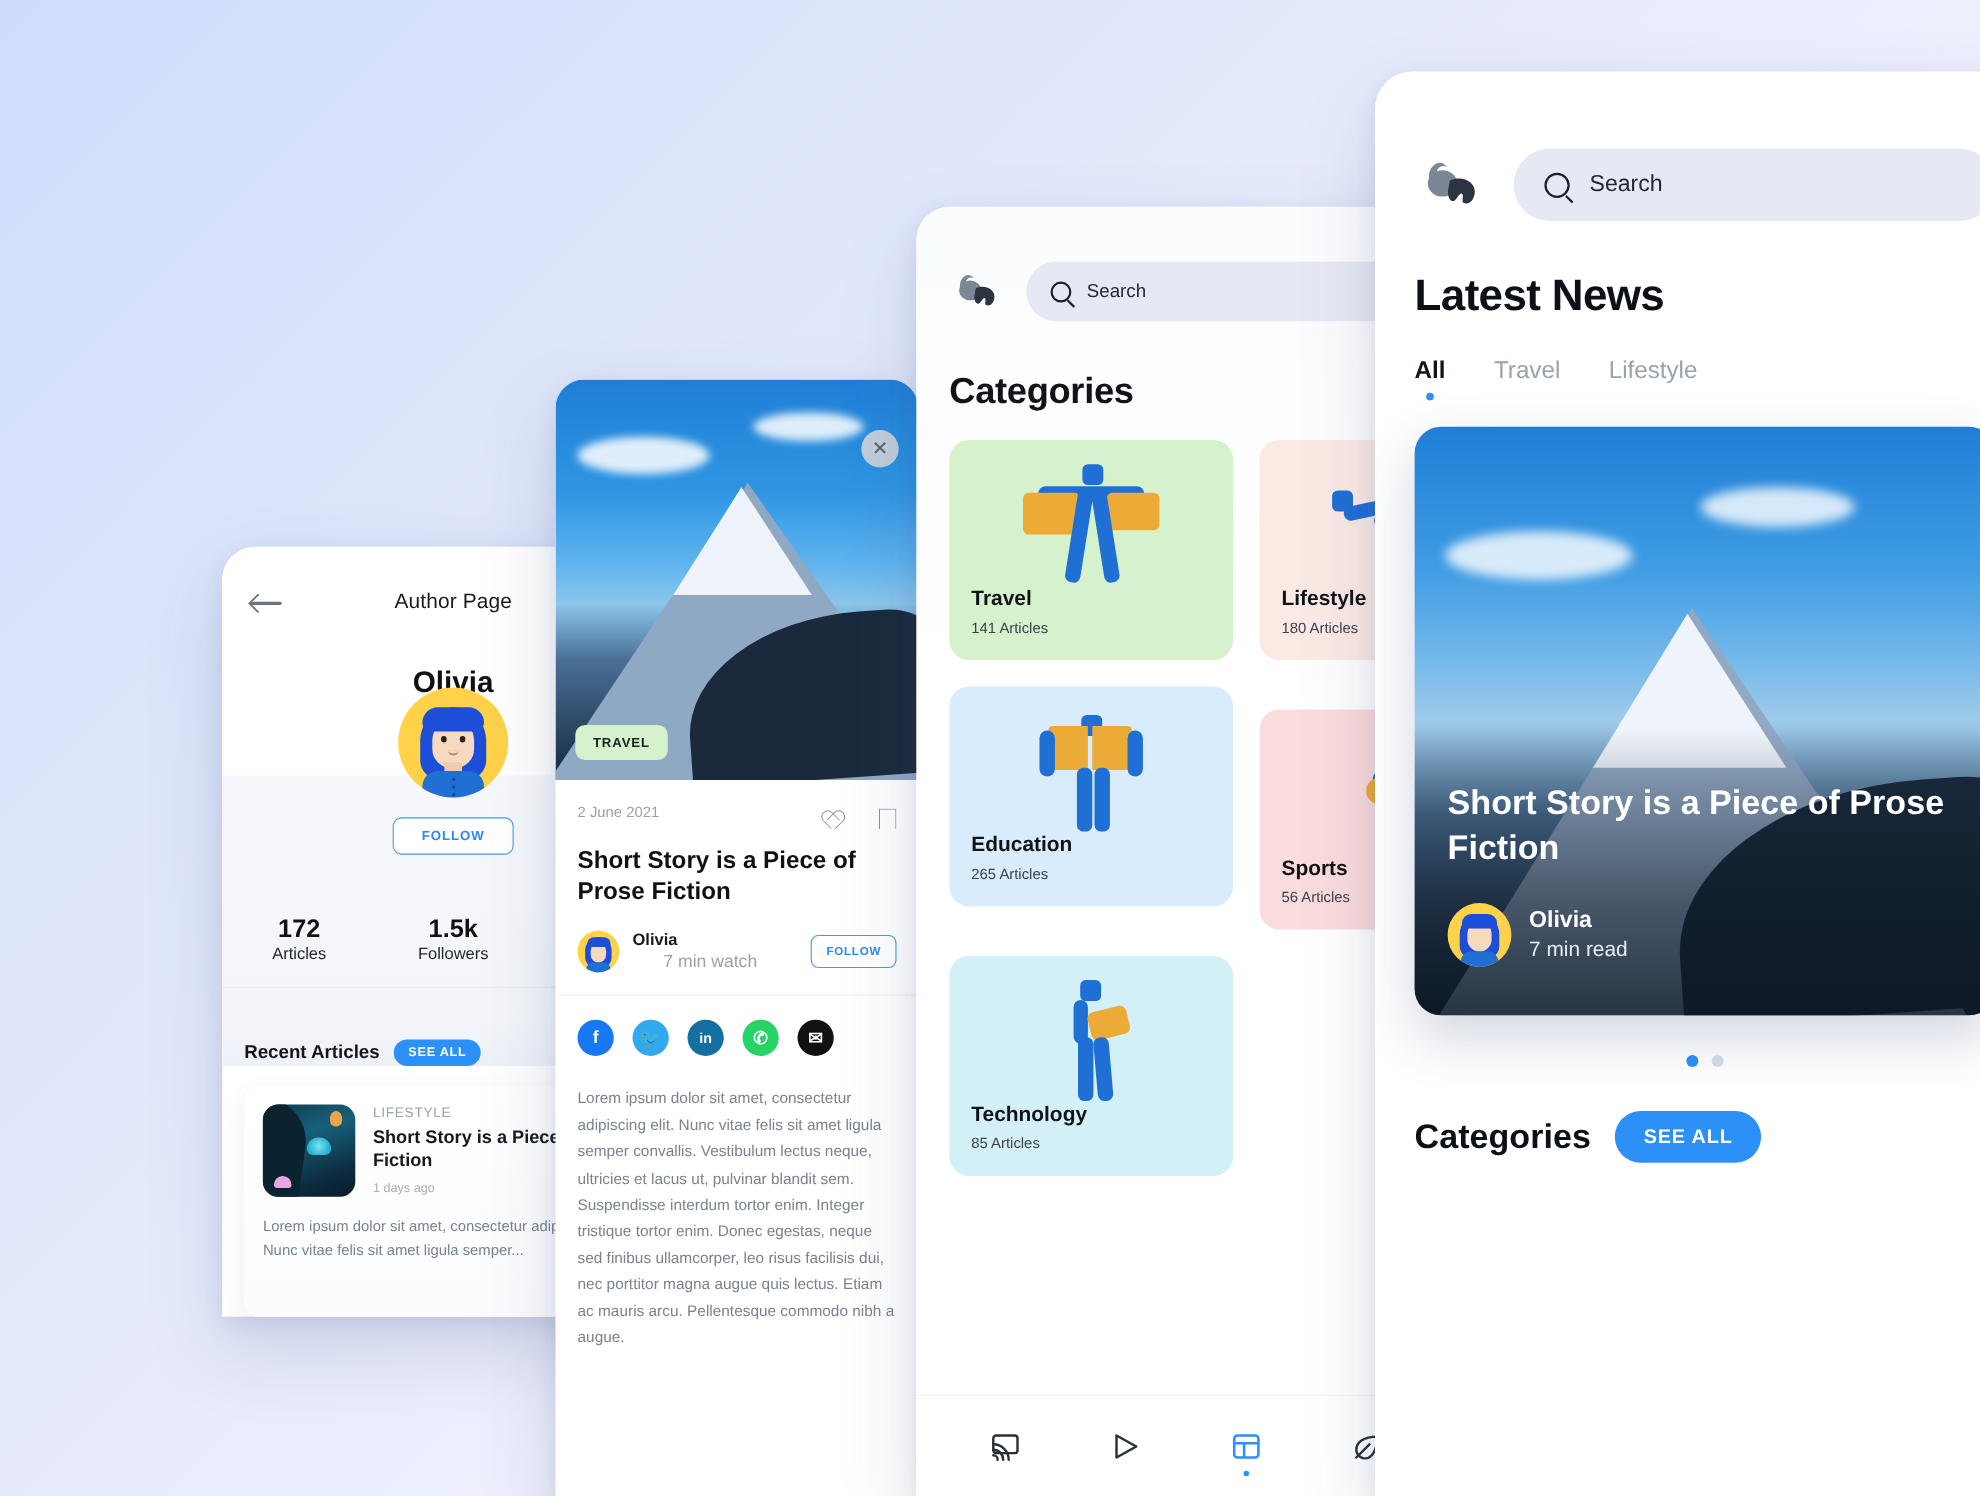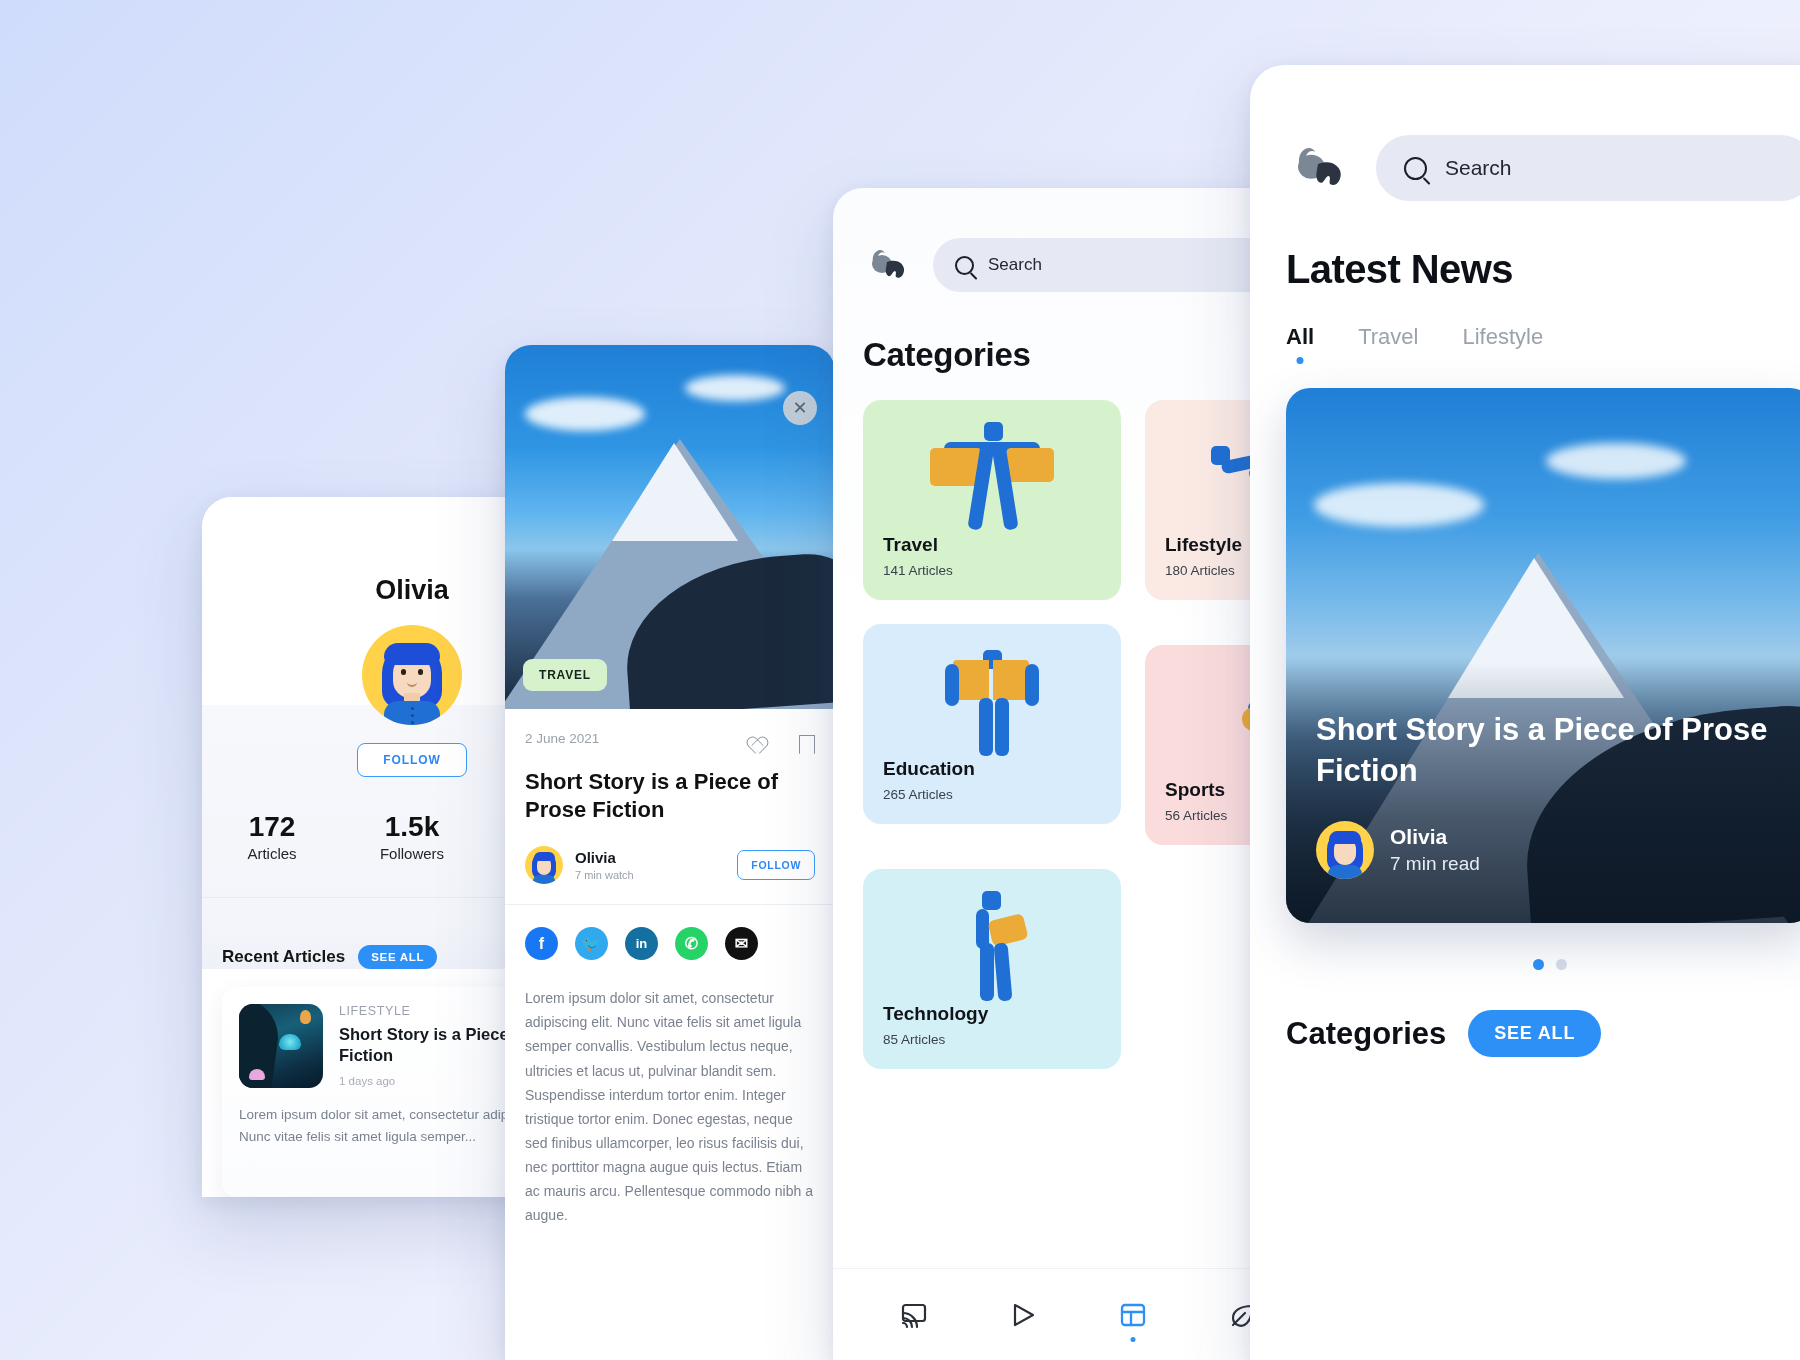--- a/index.html
+++ b/index.html
@@ -69,21 +69,21 @@
   .av-dots { position: absolute; left: 48.5px; top: 82px; width: 3px; height: 3px; background: #0f4a97; border-radius: 50%;
              box-shadow: 0 7px 0 #0f4a97, 0 14px 0 #0f4a97; }
   .follow-outline {
     position: absolute; left: 50%; transform: translateX(-50%); top: 38px;
     width: 110px; height: 34px; border: 1.4px solid #3b9bfb; border-radius: 8px;
     background: #fff; color: #2d88f5; font-size: 12px; font-weight: 700; letter-spacing: .9px;
     display: flex; align-items: center; justify-content: center; cursor: pointer;
   }
   .stats-row { position: absolute; left: 0; right: 0; top: 106px; display: flex; }
   .stat { flex: 1; text-align: center; }
-  .stat .num { font-size: 28px; font-weight: 700; color: #111; line-height: 1.15; }
+  .stat .num { font-size: 23px; font-weight: 700; color: #111; line-height: 1.15; margin-top: 20px; }
   .stat .lbl { font-size: 15px; color: #21262e; margin-top: 2px; }
   .divider-line { position: absolute; left: 0; right: 0; top: 192px; height: 1px; background: #e6e9f0; }
 
   .recent-head { display: flex; align-items: center; gap: 13px; padding: 18px 20px 0 20px; background: linear-gradient(180deg,#f3f5fa,#eef1f8); text-align: right; }
   .recent-head h3 { font-size: 17px; font-weight: 700; color: #151515; }
   .see-all-pill {
     background: #2d90f7; color: #fff; font-size: 11.5px; font-weight: 700; letter-spacing: .7px;
     border-radius: 14px; padding: 6px 13px; cursor: pointer;
   }
   .recent-card {
@@ -159,21 +159,21 @@
     content: ""; position: absolute; left: 4px; top: 2px; width: 14px; height: 18px;
     border: 1.8px solid #8c93a0; border-bottom: none; clip-path: polygon(0 0,100% 0,100% 100%,50% 72%,0 100%);
   }
   .author-row { display: flex; align-items: center; gap: 12px; padding: 22px 20px 0 20px; }
   .mini-av { width: 38px; height: 38px; border-radius: 50%; background: #ffd24a; position: relative; overflow: hidden; flex: 0 0 auto; }
   .mini-av .h { position: absolute; left: 7px; top: 6px; width: 24px; height: 27px; background: #1d4ed8; border-radius: 12px 12px 8px 8px; }
   .mini-av .f { position: absolute; left: 12px; top: 11px; width: 14px; height: 18px; background: #f7d9bf; border-radius: 7px 7px 7px 7px; }
   .mini-av .b { position: absolute; left: 9px; top: 6px; width: 21px; height: 9px; background: #1d4ed8; border-radius: 11px 11px 6px 6px; }
   .mini-av .bd { position: absolute; left: 8px; top: 29px; width: 22px; height: 12px; background: #1f6fd4; border-radius: 6px 6px 0 0; }
   .ar-name { font-size: 15px; font-weight: 600; color: #15191f; }
-  .ar-sub { font-size: 11px; color: #9aa1ad; margin-top: 3px; }
+  .ar-sub { font-size: 16px; color: #9aa1ad; margin-top: 3px; margin-left: 28px; }
   .follow-sm {
     margin-left: auto; border: 1.3px solid #3b9bfb; color: #2d88f5; background: #fff;
     font-size: 10.5px; font-weight: 700; letter-spacing: .7px; padding: 8px 13px; border-radius: 7px; cursor: pointer;
   }
   .share-row { display: flex; gap: 17px; padding: 24px 20px 0 20px; border-top: 1px solid #eceff4; margin-top: 20px; padding-top: 22px; }
   .sbtn { width: 33px; height: 33px; border-radius: 50%; display: flex; align-items: center; justify-content: center;
           color: #fff; font-size: 16px; font-weight: 700; cursor: pointer; }
   .sb-fb { background: #1877f2; }
   .sb-tw { background: #31a9ee; }
   .sb-in { background: #1470a0; font-size: 13px; }
@@ -280,20 +280,25 @@
 </style>
 </head>
 <body>
 
 <div class="stage">
 
   <div class="behind-card"></div>
 
   <div class="phone" id="author-phone">
     <div class="author-top">
+      <div class="author-nav">
+        <div class="back-arrow"></div>
+        <div class="author-title">Author Page</div>
+        <div class="moon-icon"></div>
+      </div>
       <div class="author-name">Olivia</div>
     </div>
 
     <div class="author-mid">
       <div class="avatar-wrap">
         <div class="av-hair"></div>
           <div class="av-face"></div>
           <div class="av-bang"></div>
         <div class="av-eye l"></div>
           <div class="av-eye r"></div>

